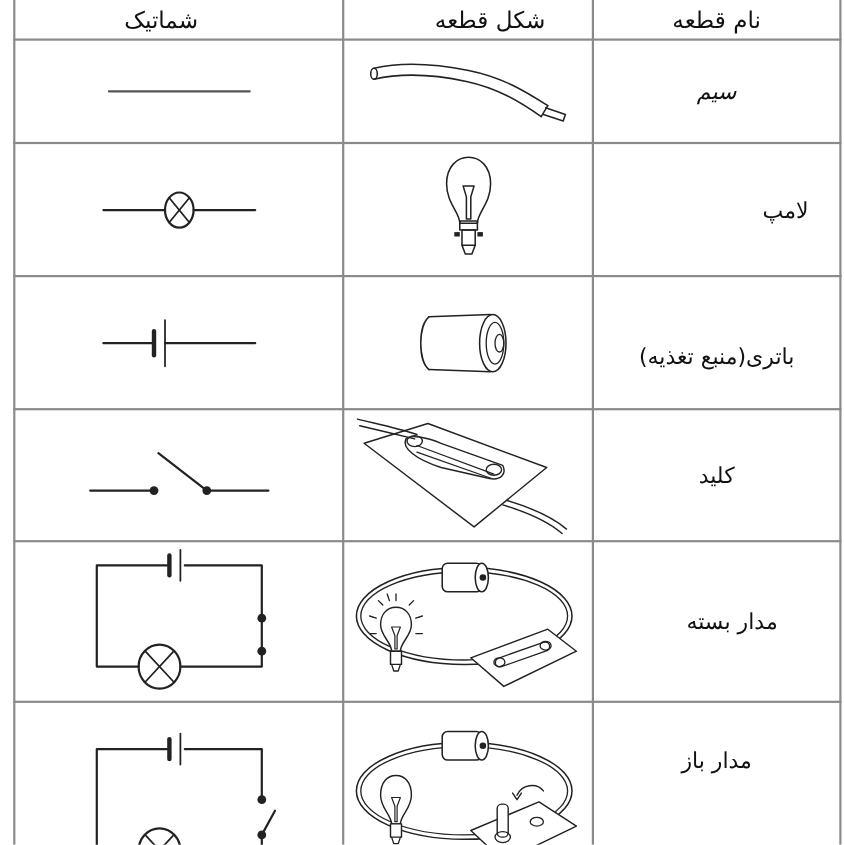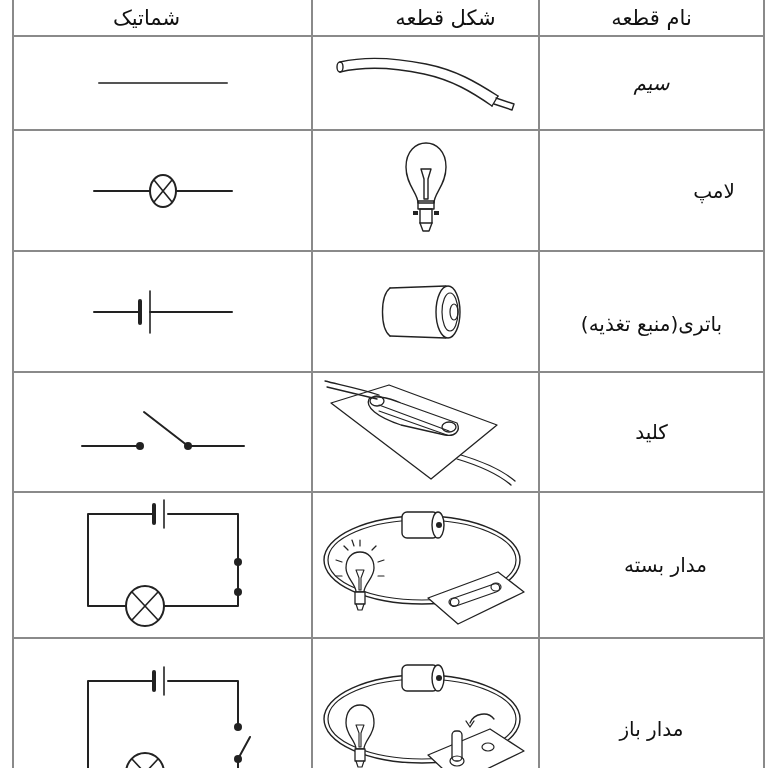--- a/index.html
+++ b/index.html
@@ -203,16 +203,16 @@
       <path class="s" stroke-width="1.2" d="M38 100 L40 106 L44 106 L46 100"></path>
       <path class="s" stroke-width="1.3" d="M110 94 L172 68 L206 90 L140 122 Z" style="fill:#fff"></path>
       <rect class="s" stroke-width="1.3" x="134" y="70" width="10" height="30" rx="4" style="fill:#fff"></rect>
       <ellipse class="s" stroke-width="1.2" cx="139" cy="100" rx="7" ry="5"></ellipse>
       <ellipse class="s" stroke-width="1.2" cx="170" cy="86" rx="6" ry="4"></ellipse>
       <path class="s" stroke-width="1.3" d="M152 62 C156 52, 170 50, 176 58"></path>
       <path class="s" stroke-width="1.3" d="M148 60 L152 66 L156 60"></path>
     </svg>
   </div>
   <div class="cell" style="left:540px;top:639px;width:223px;height:160px;align-items:flex-start;">
-    <span class="name-text" style="margin-top:78px;">مدار باز</span>
+    <span class="name-text" style="margin-top:40px;">مدار باز</span>
   </div>
 
 </div>
 
 </body></html>

